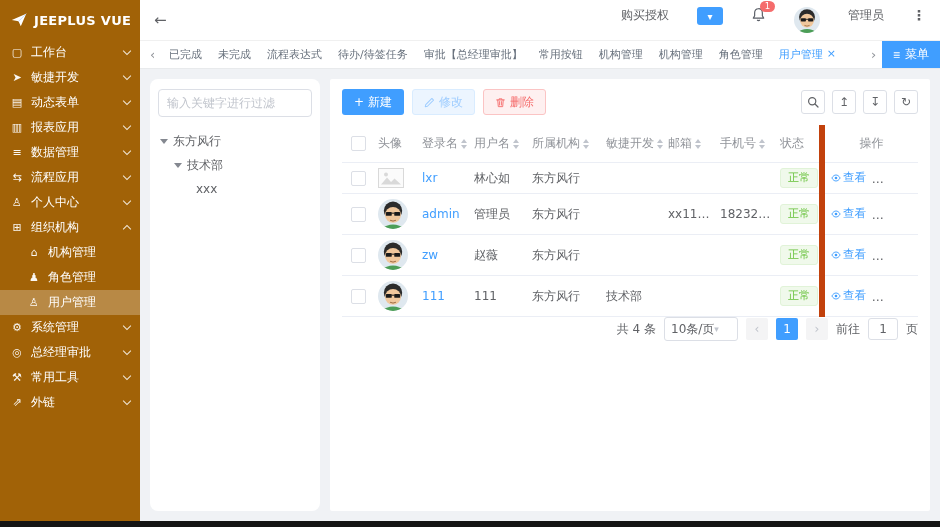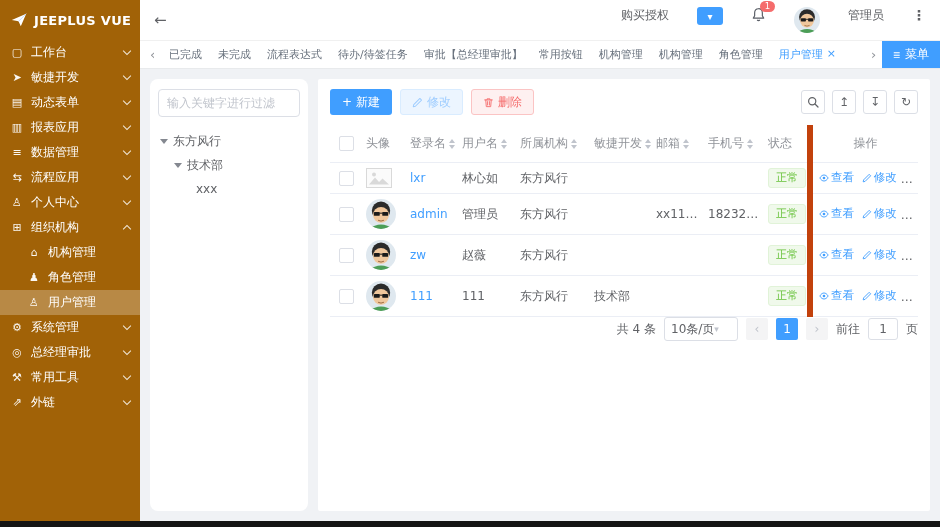--- a/index.html
+++ b/index.html
@@ -40,21 +40,21 @@
   .tabsbar{height:27px;background:#fff;display:flex;align-items:center;border-bottom:1px solid #e8eaec;padding-left:4px;flex-shrink:0}
   .tscroll{width:17px;text-align:center;color:#909399;font-size:13px;flex-shrink:0;cursor:pointer}
   .tabs{display:flex;align-items:center;flex:1;overflow:hidden}
   .tab{font-size:11px;color:#67707c;padding:0 8px;white-space:nowrap;cursor:pointer;display:flex;align-items:flex-start}
   .tab.active{color:#409eff}
   .tab-close{margin-left:4px;font-size:11px;color:#409eff}
   .menu-btn{height:27px;background:#409eff;color:#fff;font-size:12px;display:flex;align-items:center;gap:5px;padding:0 11px;border:none;flex-shrink:0;cursor:pointer}
 
   
   .content{flex:1;background:#f0f2f5;display:flex;gap:10px;padding:10px;min-height:0}
-  .tree-panel{width:158px;box-sizing:border-box;background:#fff;border-radius:8px;padding:10px 8px;flex-shrink:0}
+  .tree-panel{width:170px;box-sizing:border-box;background:#fff;border-radius:8px;padding:10px 8px;flex-shrink:0}
   .filter-input{width:100%;box-sizing:border-box;height:28px;border:1px solid #dcdfe6;border-radius:4px;font-size:12px;padding:0 8px;color:#606266;outline:none;font-family:inherit}
   .filter-input::placeholder{color:#c0c4cc}
   .tree{margin-top:12px;font-size:12px;color:#606266}
   .tnode{display:flex;align-items:center;height:24px;gap:5px;cursor:pointer}
   .lvl0{padding-left:2px}.lvl1{padding-left:16px}.lvl2{padding-left:38px}
   .tcaret{width:0;height:0;border-left:4px solid transparent;border-right:4px solid transparent;border-top:5px solid #848890;flex-shrink:0}
 
   .table-panel{flex:1;background:#fff;border-radius:2px;padding:10px 12px;min-width:0;display:flex;flex-direction:column;box-sizing:border-box}
   .toolbar{display:flex;align-items:center;gap:8px}
   .btn{height:26px;border-radius:3px;font-size:12px;display:inline-flex;align-items:center;gap:4px;padding:0 11px;border:1px solid transparent;cursor:pointer;font-family:inherit}

